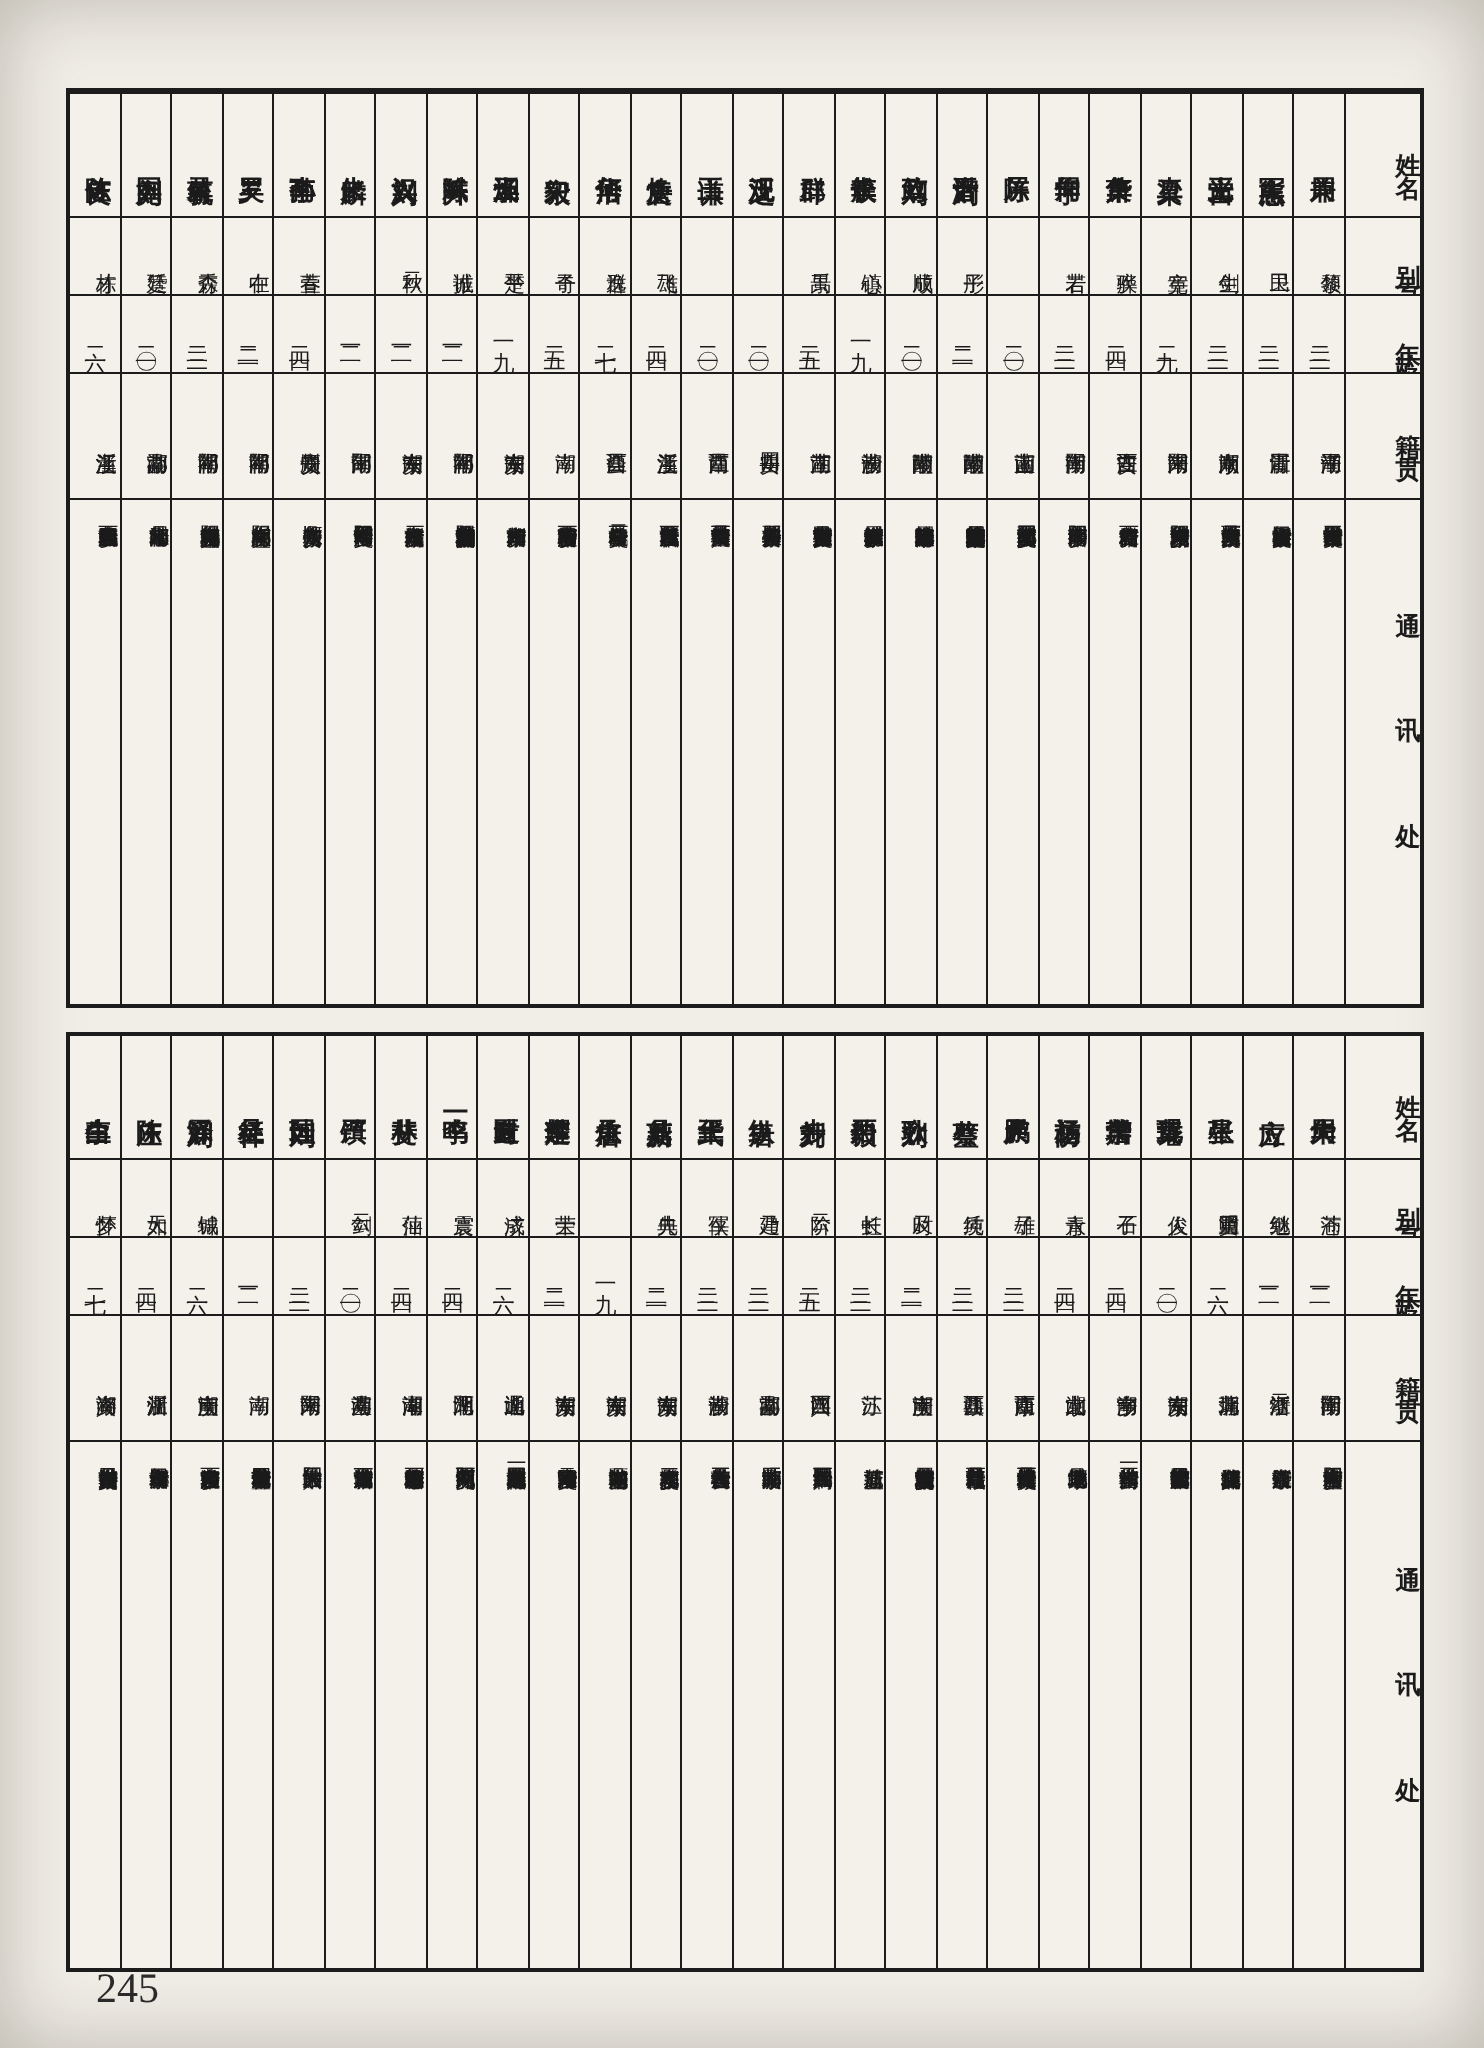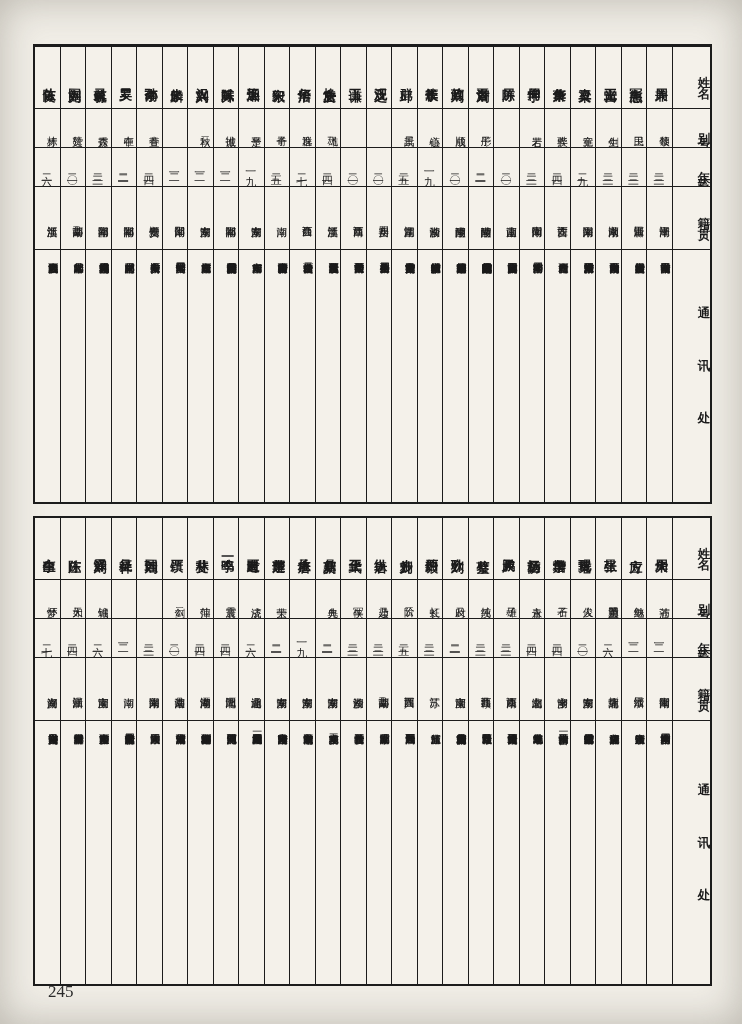--- a/index.html
+++ b/index.html
@@ -46,21 +46,21 @@
   .cell-alias{height:39px;font-size:10.5px;line-height:1.05;padding-right:2px;}
   .cell-age{height:39px;font-size:11px;letter-spacing:.15em;padding-right:6px;}
   .cell-native{height:63px;font-size:10.5px;line-height:1.05;padding-right:2px;}
   .cell-addr{flex:1 1 auto;border-bottom:none;font-size:10px;line-height:1.08;text-align:start;padding:5px 2px 2px 1px;}
   
   .header-col .cell{font-weight:bold;font-size:12.5px;padding-right:0;text-align:center;letter-spacing:.9em;line-height:1;}
   .header-col .cell-alias,.header-col .cell-age{letter-spacing:.45em;}
   .header-col .cell-addr{font-size:12.5px;letter-spacing:4.2em;padding-top:0;}
   .page-number{
     position:absolute;left:48px;top:982px;
-    font-size:17px;color:#2a2a2a;
+    font-size:21px;color:#2a2a2a;
     font-family:"Liberation Serif","DejaVu Serif",serif;
   }
 </style>
 </head>
 <body>
 
 <div class="page">
   <div class="band" id="band-0">
       <div class="col header-col">
         <div class="cell cell-name">姓名</div>

